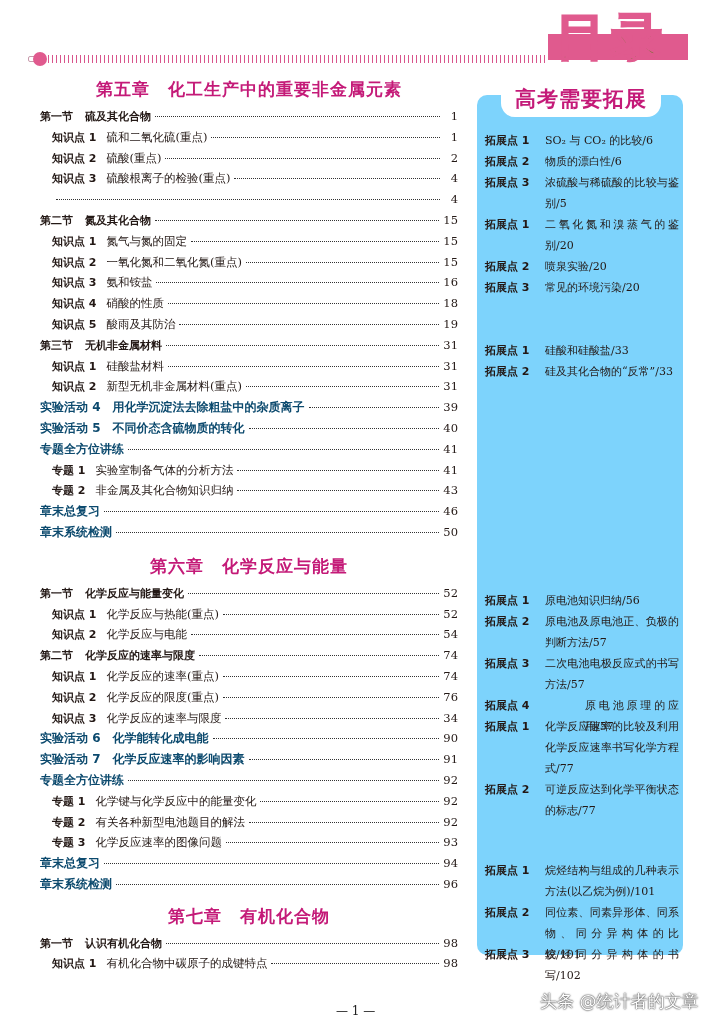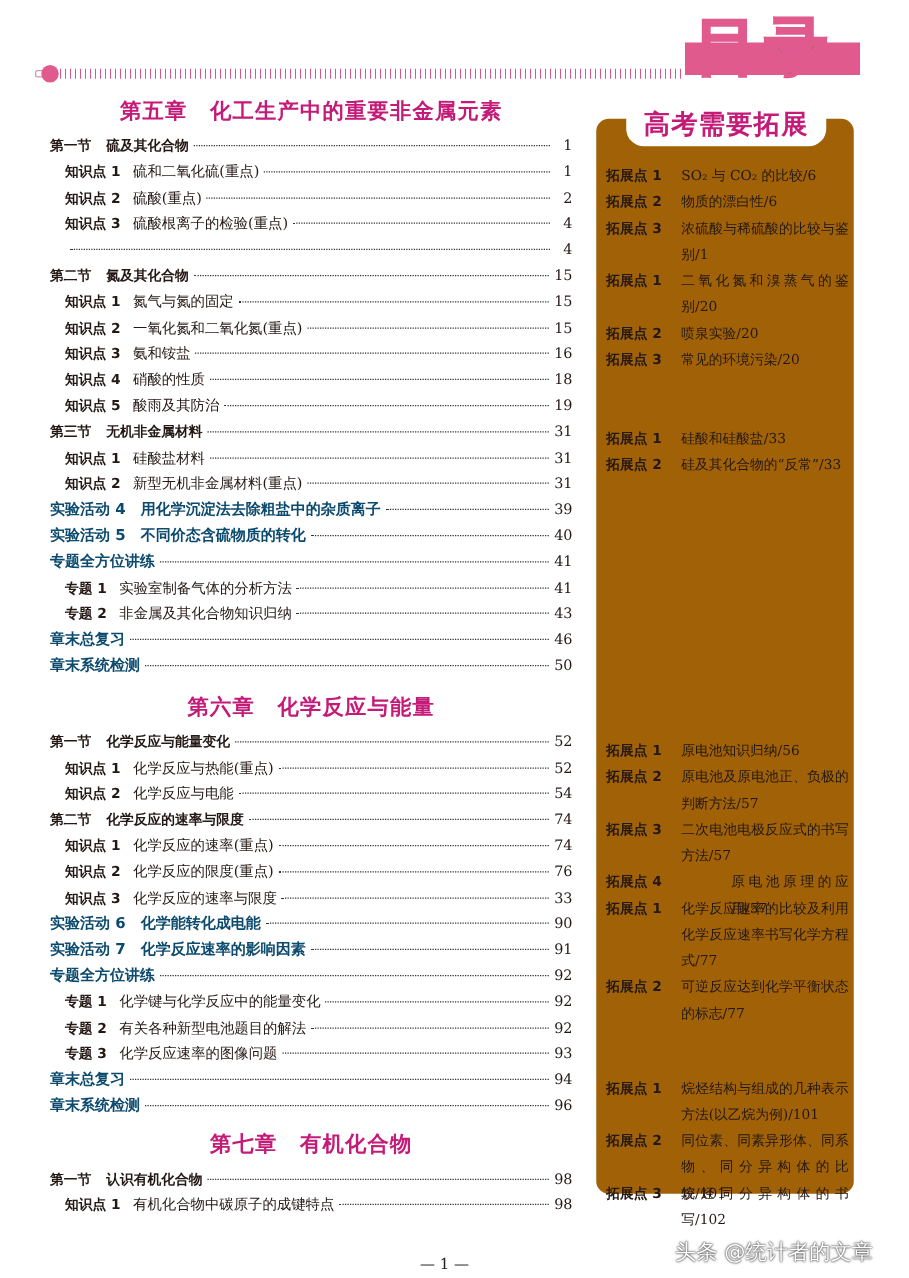--- a/index.html
+++ b/index.html
@@ -51,21 +51,21 @@
   }
   .row .page { white-space: nowrap; min-width: 14px; text-align: right; }
   .row.sec .label { font-family: "DejaVu Sans", sans-serif; font-weight: bold; font-size: 11px; }
   .row.sub { padding-left: 12px; }
   .row.sub .tag { font-family: "DejaVu Sans", sans-serif; font-weight: bold; font-size: 11px; margin-right: 10px; }
   .row.pink .label { color: #0c4a6e; font-family: "DejaVu Sans", sans-serif; font-weight: bold; font-size: 12px; }
   .row .tag2 { margin-right: 12px; }
 
   .right-panel {
     position: absolute; left: 477px; top: 95px; width: 206px; height: 860px;
-    background: #a16207; border-radius: 10px;
+    background: #7dd3fc; border-radius: 10px;
   }
   .panel-head {
     position: absolute; left: 24px; top: -14px; width: 160px; height: 36px;
     background: #ffffff; border-radius: 0 0 14px 14px;
     font-family: "DejaVu Sans", sans-serif; font-weight: bold; font-size: 21px; color: #c41a78;
     text-align: center; line-height: 36px; letter-spacing: 1px;
   }
   .ext {
     position: absolute; left: 8px; width: 194px; font-size: 11px; line-height: 20.8px;
     display: flex;
@@ -229,21 +229,21 @@
       <span class="page">74</span>
     </div>
     <div class="row sub">
       <span class="label"><span class="tag">知识点 2</span><span>化学反应的限度(重点)</span></span>
       <span class="dots"></span>
       <span class="page">76</span>
     </div>
     <div class="row sub">
       <span class="label"><span class="tag">知识点 3</span><span>化学反应的速率与限度</span></span>
       <span class="dots"></span>
-      <span class="page">33</span>
+      <span class="page">34</span>
     </div>
     <div class="row pink">
       <span class="label"><span class="tag2">实验活动 6</span><span>化学能转化成电能</span></span>
       <span class="dots"></span>
       <span class="page">90</span>
     </div>
     <div class="row pink">
       <span class="label"><span class="tag2">实验活动 7</span><span>化学反应速率的影响因素</span></span>
       <span class="dots"></span>
       <span class="page">91</span>
@@ -297,21 +297,21 @@
 <div class="ext" style="top: 36px;">
       <span class="etag">拓展点 1</span>
       <span class="etext">SO₂ 与 CO₂ 的比较/6</span>
     </div>
     <div class="ext" style="top: 57px;">
       <span class="etag">拓展点 2</span>
       <span class="etext">物质的漂白性/6</span>
     </div>
     <div class="ext" style="top: 78px;">
       <span class="etag">拓展点 3</span>
-      <span class="etext">浓硫酸与稀硫酸的比较与鉴别/1</span>
+      <span class="etext">浓硫酸与稀硫酸的比较与鉴别/5</span>
     </div>
     <div class="ext" style="top: 120px;">
       <span class="etag">拓展点 1</span>
       <span class="etext">二氧化氮和溴蒸气的鉴别/20</span>
     </div>
     <div class="ext" style="top: 162px;">
       <span class="etag">拓展点 2</span>
       <span class="etext">喷泉实验/20</span>
     </div>
     <div class="ext" style="top: 183px;">

